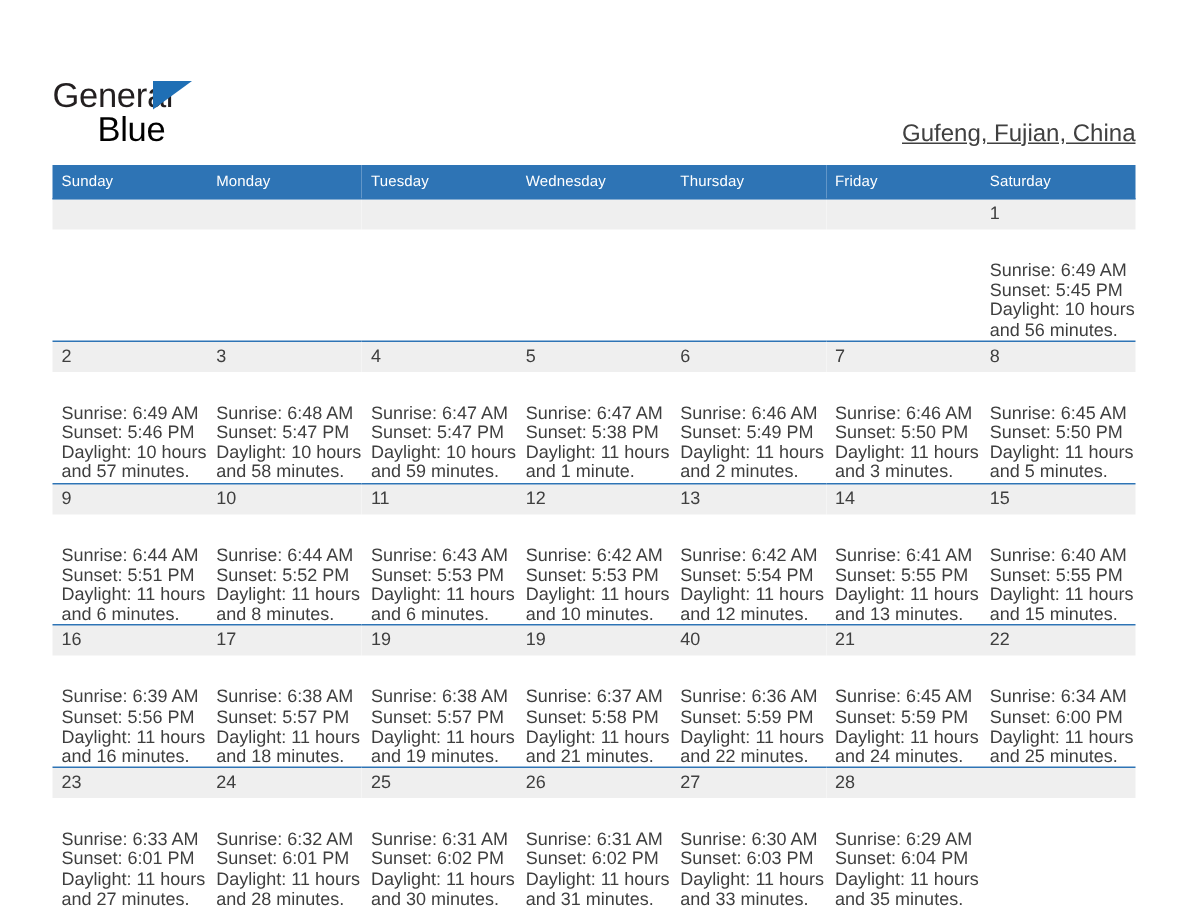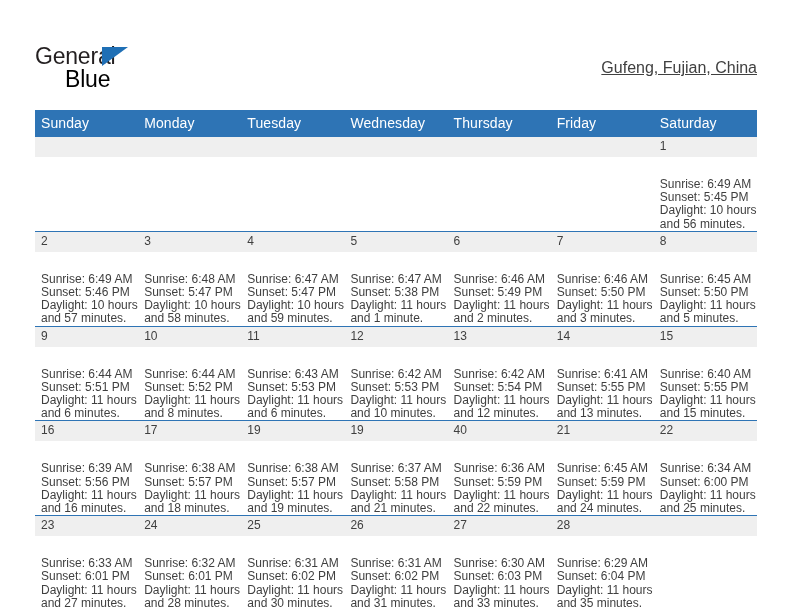--- a/index.html
+++ b/index.html
@@ -18,21 +18,21 @@
     position: relative;
     width: 792px;
     height: 612px;
     box-sizing: border-box;
     padding: 0 35px;
   }
 
   
   .header {
     display: flex;
-    align-items: center;
+    align-items: flex-end;
     justify-content: space-between;
     height: 70px;
     padding-top: 30px;
     box-sizing: content-box;
   }
   .logo {
     position: relative;
     width: 120px;
     height: 56px;
     flex: 0 0 auto;
@@ -89,21 +89,21 @@
   .calendar {
     width: 722px;
     border-collapse: collapse;
     table-layout: fixed;
     margin-top: 10px;
   }
   .calendar th {
     background: #2e74b5;
     color: #ffffff;
     font-weight: normal;
-    font-size: 14px;
+    font-size: 10px;
     text-align: left;
     padding: 5px 0 5px 6px;
     height: 12px;
     letter-spacing: 0.1px;
   }
   .calendar td {
     width: 103.14px;
     height: 78px;
     vertical-align: top;
     padding: 0;

